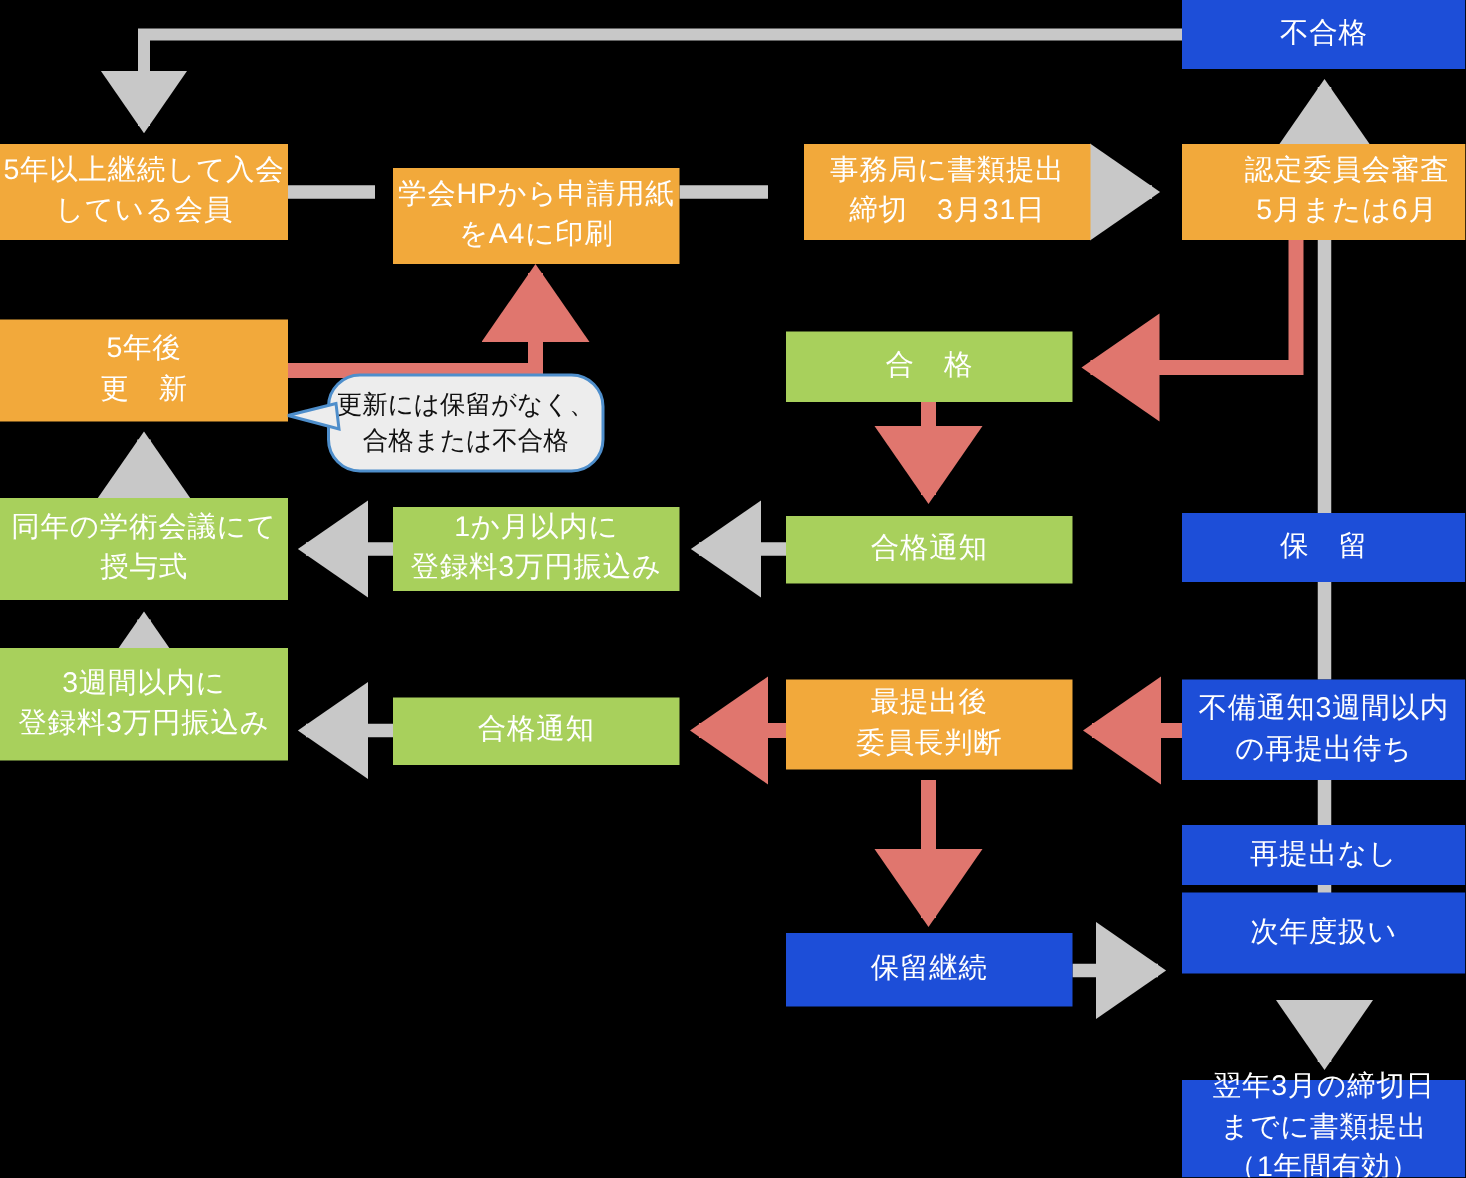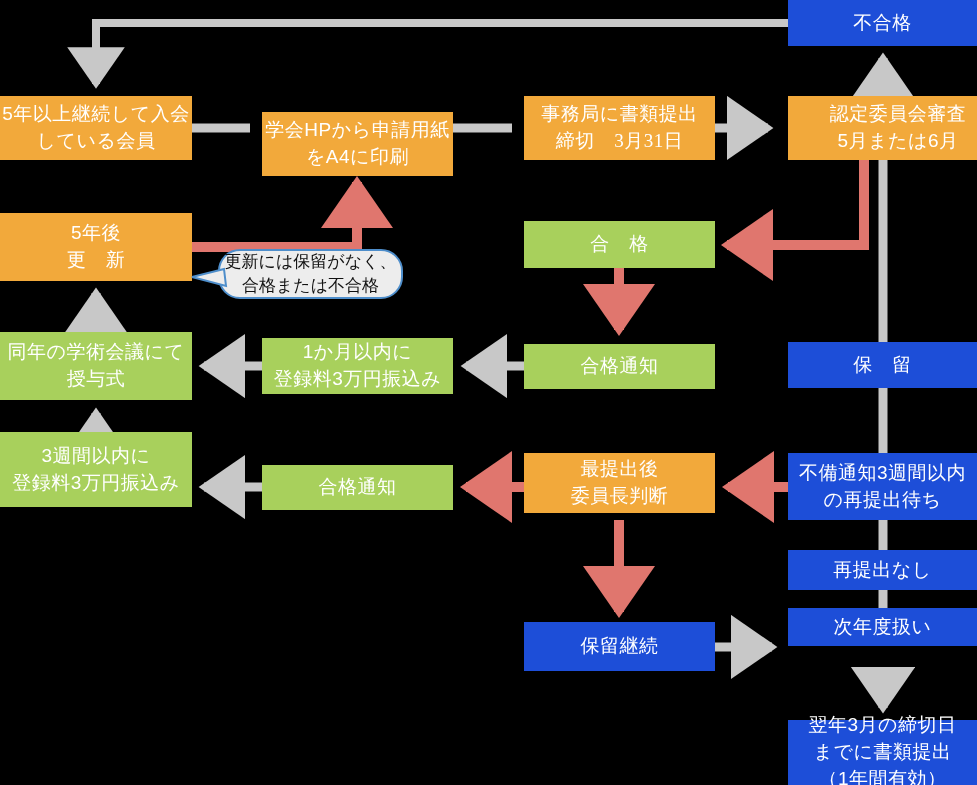--- a/index.html
+++ b/index.html
@@ -159,21 +159,21 @@
   </svg>
 
   <div class="box blue" style="left:788px;top:0px;width:189px;height:46px;">不合格</div>
 
   <div class="box orange" style="left:0px;top:96px;width:192px;height:64px;">5年以上継続して入会
 している会員</div>
 
   <div class="box orange" style="left:262px;top:112px;width:191px;height:64px;">学会HPから申請用紙
 をA4に印刷</div>
 
-  <div class="box orange" style="left:524px;top:96px;width:191px;height:64px;font-family:Liberation Serif, serif;">事務局に書類提出
+  <div class="box orange" style="left:536px;top:96px;width:191px;height:64px;">事務局に書類提出
 締切　3月31日</div>
 
   <div class="box orange" style="left:788px;top:96px;width:220px;height:64px;">認定委員会審査
 5月または6月</div>
 
   <div class="box orange" style="left:0px;top:213px;width:192px;height:68px;">5年後
 更　新</div>
 
   <div class="box green" style="left:524px;top:221px;width:191px;height:47px;">合　格</div>
 
@@ -195,26 +195,26 @@
   <div class="box orange" style="left:524px;top:453px;width:191px;height:60px;">最提出後
 委員長判断</div>
 
   <div class="box blue" style="left:788px;top:453px;width:189px;height:67px;">不備通知3週間以内
 の再提出待ち</div>
 
   <div class="box blue" style="left:788px;top:550px;width:189px;height:40px;">再提出なし</div>
 
   <div class="box blue" style="left:524px;top:622px;width:191px;height:49px;">保留継続</div>
 
-  <div class="box blue" style="left:788px;top:608px;width:189px;height:38px;">次年度扱い</div>
+  <div class="box blue" style="left:788px;top:595px;width:189px;height:54px;">次年度扱い</div>
 
   <div class="box blue" style="left:788px;top:720px;width:189px;height:65px;">翌年3月の締切日
 までに書類提出
 （1年間有効）</div>
 
   <svg class="wires wires-top" viewBox="0 0 977 785" xmlns="http://www.w3.org/2000/svg">
     <path d="M224,269 L192,277 L226,286 z" fill="#EDEDED" stroke="#4E8ECB" stroke-width="2"></path>
   </svg>
 
-  <div class="bubble" style="left:218px;top:249px;width:185px;height:50px;text-align:center;">更新には保留がなく、
+  <div class="bubble" style="left:218px;top:249px;width:185px;height:66px;text-align:center;">更新には保留がなく、
 合格または不合格</div>
 
 </div>
 
 </body></html>

